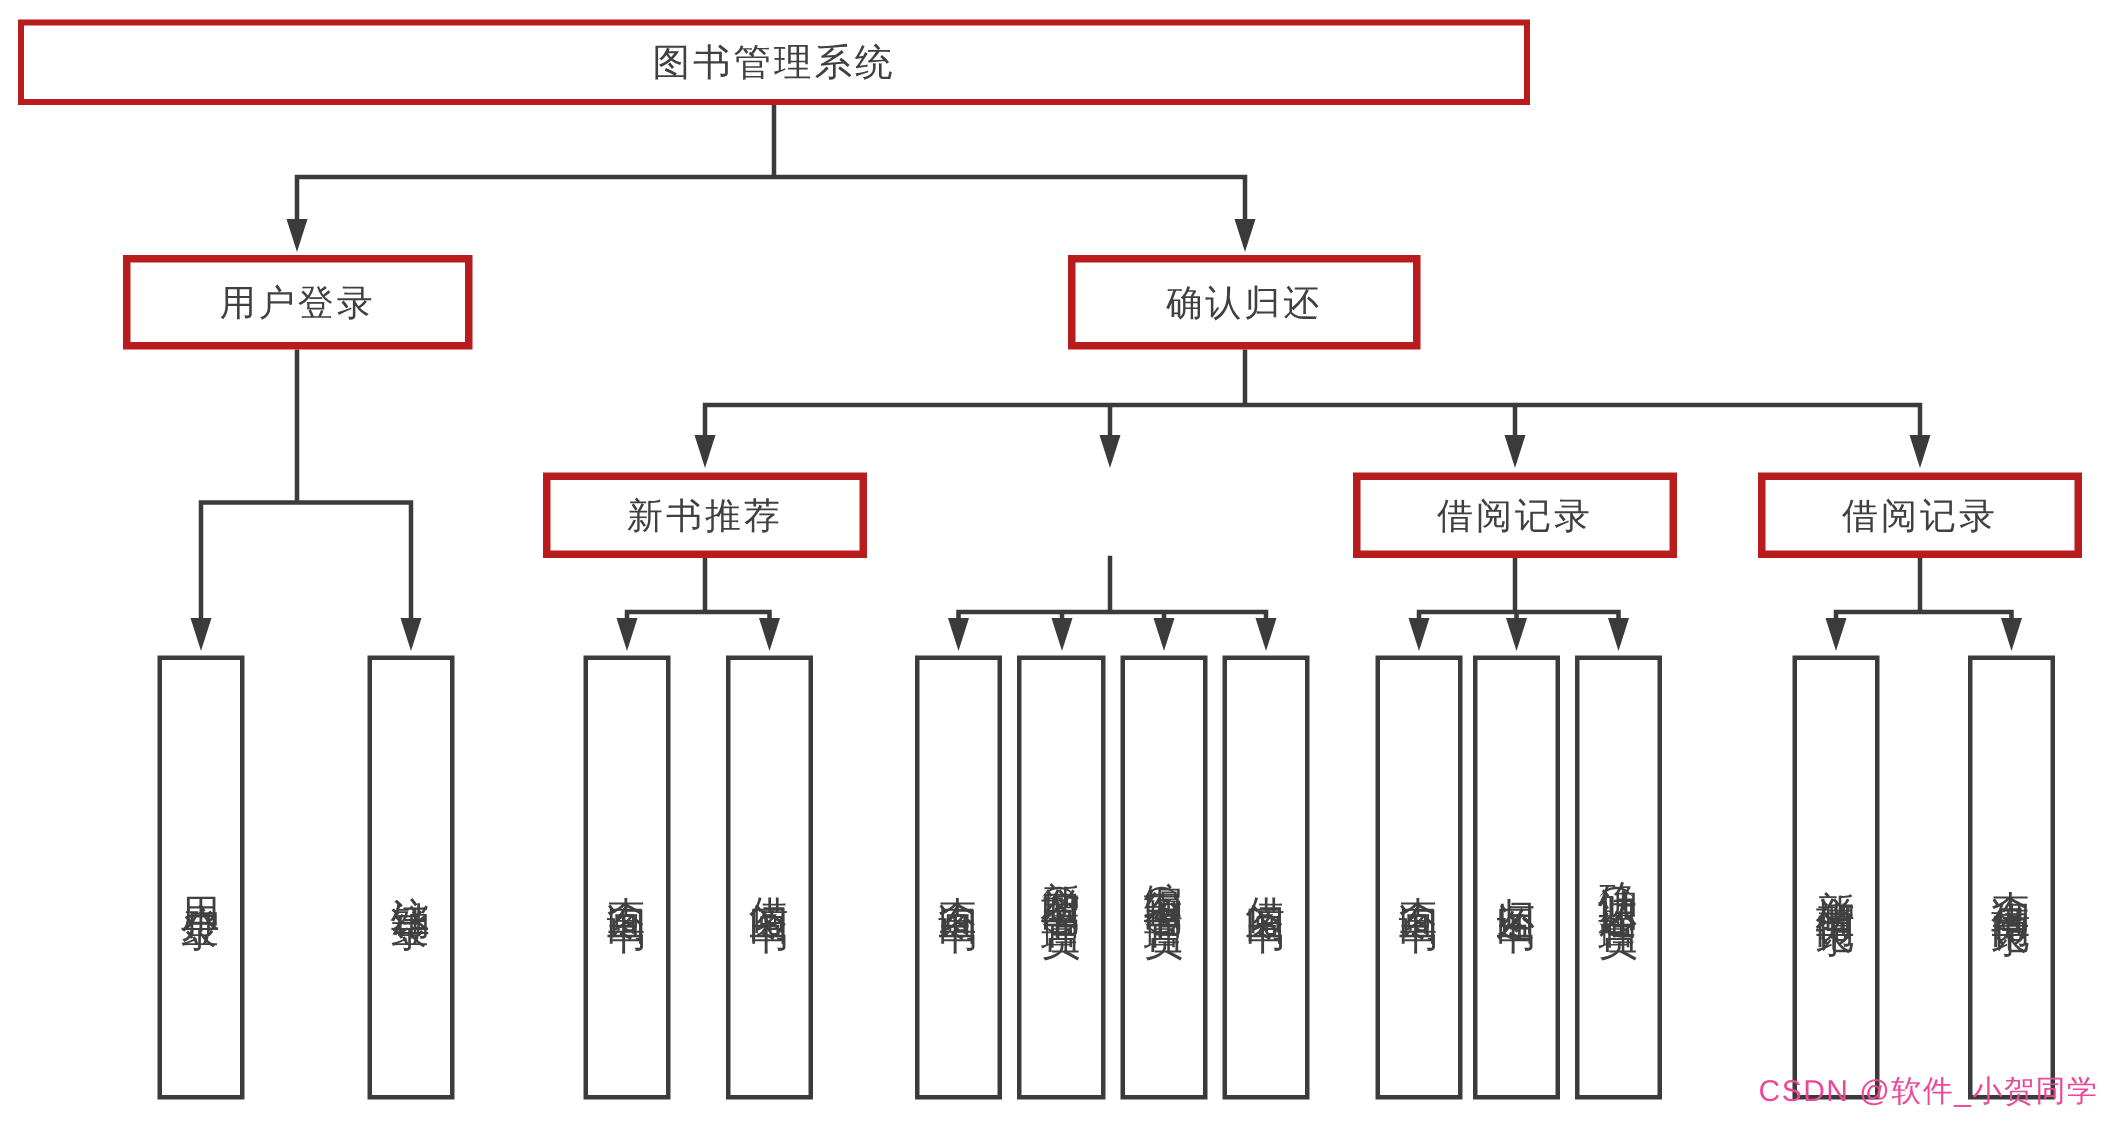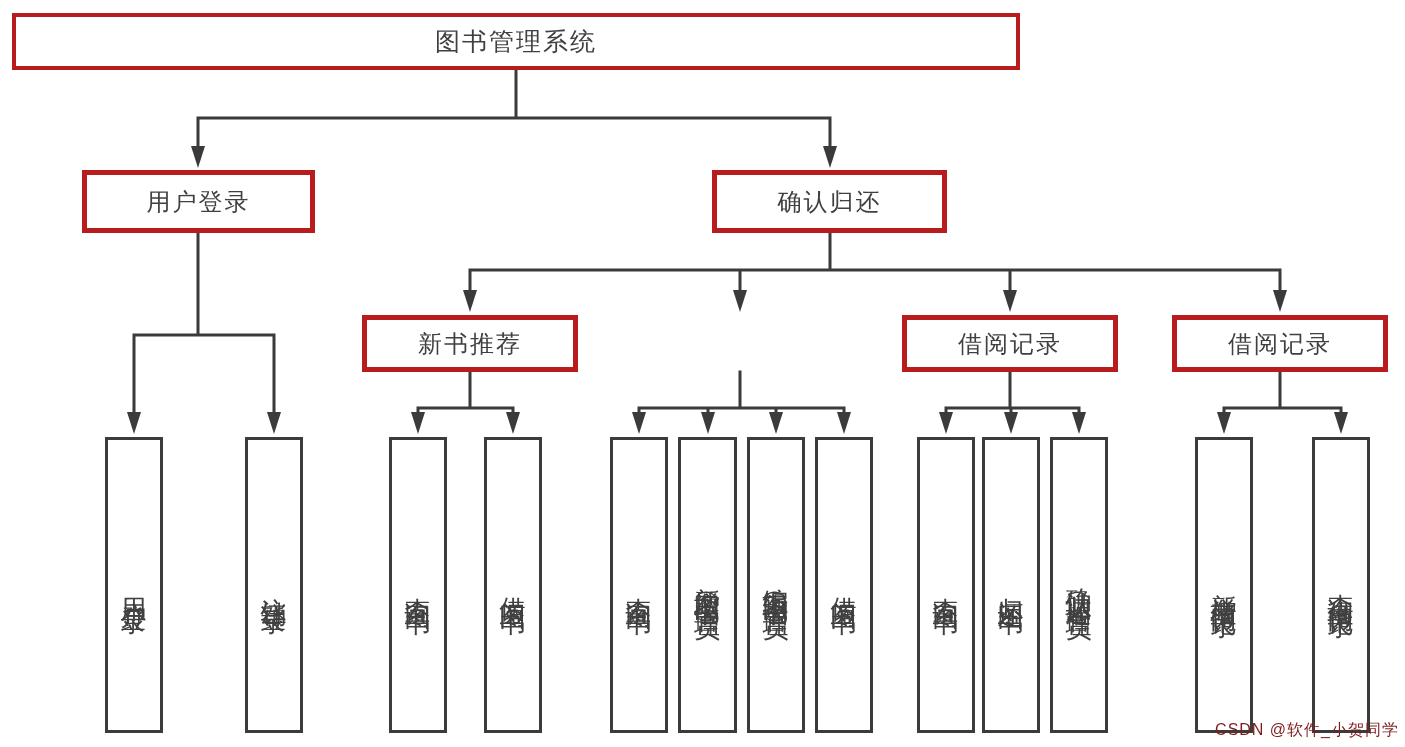--- a/index.html
+++ b/index.html
@@ -58,23 +58,23 @@
     text-orientation: mixed;
     font-size: 26px;
     line-height: 1;
     letter-spacing: 4px;
     color: #404040;
   }
   .watermark {
     position: absolute;
     right: 6px;
     bottom: 6px;
-    font-size: 16px;
+    font-size: 20px;
     letter-spacing: 1px;
-    color: #7f1d1d;
+    color: #ec4899;
     z-index: 3;
     white-space: nowrap;
   }
 </style>
 </head>
 <body>
 
 <div class="canvas">
 
   <svg class="connectors" viewBox="0 0 1405 747" xmlns="http://www.w3.org/2000/svg">

